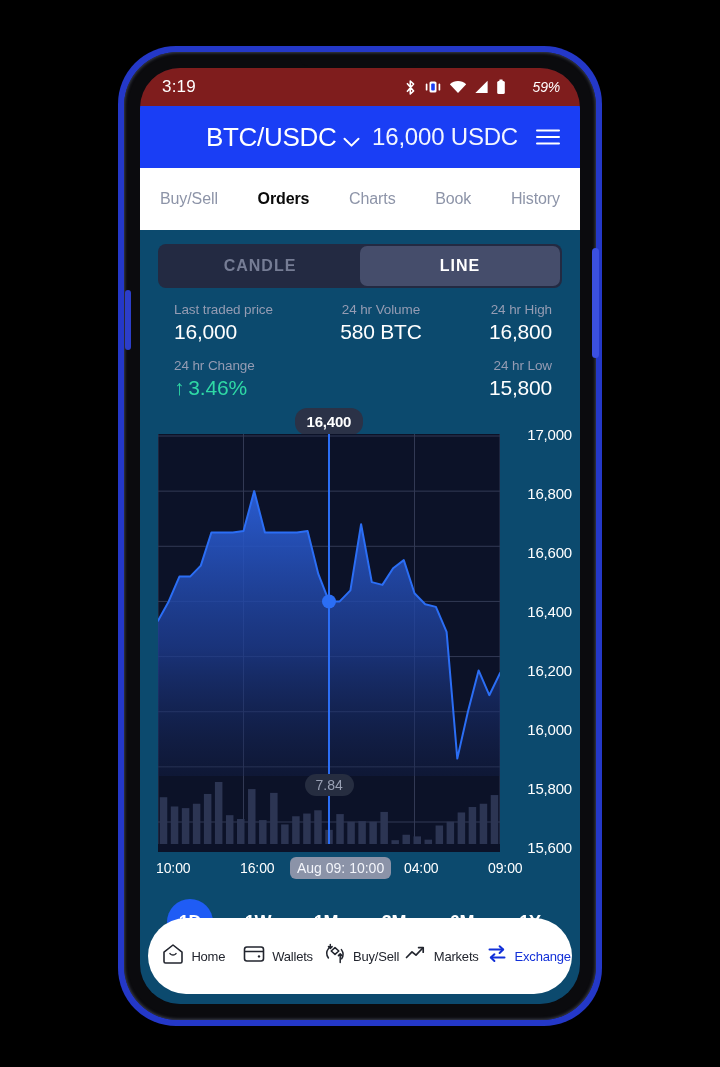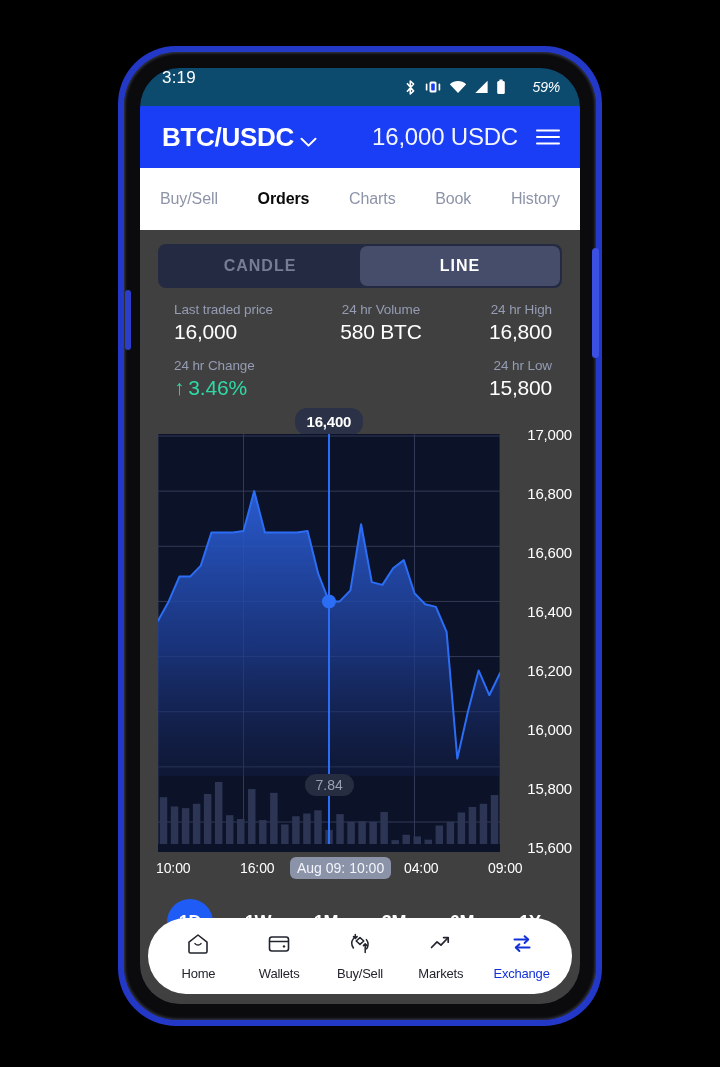--- a/index.html
+++ b/index.html
@@ -54,22 +54,22 @@
     width: 440px; height: 936px;
     border-radius: 40px;
     overflow: hidden;
     background: #0e152b;
     z-index: 10;
   }
 
   
   .statusbar {
     height: 38px;
-    background: #0c4a6e;
-    display: flex; 
+    background: #7f1d1d;
+    display: flex; align-items: center;
     padding: 0 20px 0 22px;
     color: #fff;
   }
   .status-time { font-size: 17px; font-weight: 400; letter-spacing: .2px; }
   .status-icons {
     margin-left: auto;
     display: flex; align-items: center; gap: 7px;
   }
   .status-icons svg { display: block; }
   .status-batt { font-size: 14px; margin-left: 20px; letter-spacing: -.2px; font-style: italic; }
@@ -77,42 +77,42 @@
   
   .appbar {
     height: 62px;
     background: #1a3ef5;
     display: flex; align-items: center;
     padding: 0 18px 0 22px;
     color: #fff;
   }
   .pair {
     display: flex; align-items: center; gap: 6px;
-    font-size: 26px; font-weight: bold; letter-spacing: -.3px;
+    font-size: 26px; font-weight: normal; letter-spacing: -.3px; margin-left: 44px;
   }
   .pair .chev { margin-top: 4px; }
   .price-label {
     margin-left: auto;
     font-size: 24px; font-weight: 400;
     color: #f2f5ff; letter-spacing: -.2px;
   }
   .menu-btn { margin-left: 16px; display: flex; }
 
   
   .tabs {
     height: 62px; background: #fff;
     display: flex; align-items: center; justify-content: space-between;
     padding: 0 20px;
   }
   .tab { font-size: 16px; color: #8d94a8; letter-spacing: -.1px; }
   .tab.active { color: #0a0a0a; font-weight: bold; }
 
   
   .content {
-    background: #404040;
+    background: #0c4a6e;
     height: 774px;
     padding: 0 0 0 0;
     position: relative;
   }
 
   
   .toggle-wrap { padding: 14px 18px 0 18px; }
   .toggle {
     display: flex; height: 44px;
     background: #232a42; border-radius: 8px;
@@ -218,21 +218,21 @@
   .bottomnav {
     position: absolute;
     left: 8px; bottom: 10px;
     width: 424px; height: 76px;
     background: #fff;
     border-radius: 38px;
     display: flex; align-items: center; justify-content: space-around;
     padding: 0 10px;
   }
   .nav-item {
-    display: flex; flex-direction: column; align-items: center; gap: 5px;
+    display: flex; flex-direction: row; align-items: center; gap: 5px;
     width: 76px;
   }
   .nav-label { font-size: 13px; color: #22252e; letter-spacing: -.2px; }
   .nav-item.active .nav-label { color: #1230d8; }
 </style>
 </head>
 <body>
 
 <div class="stage">
 

